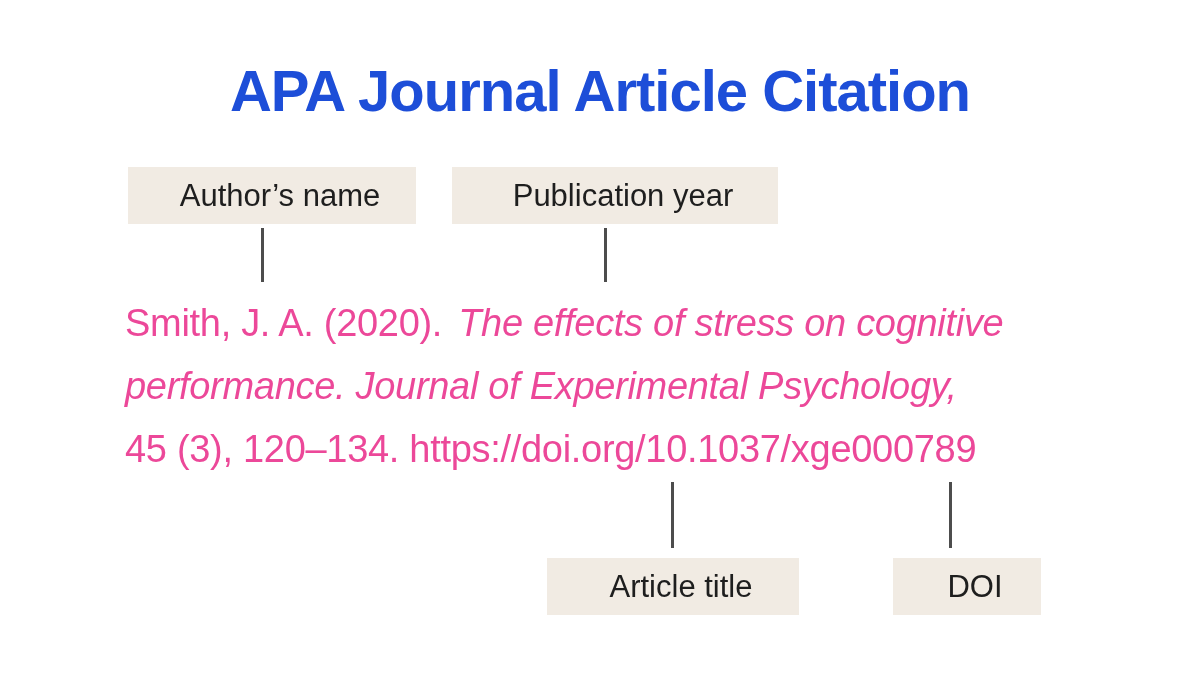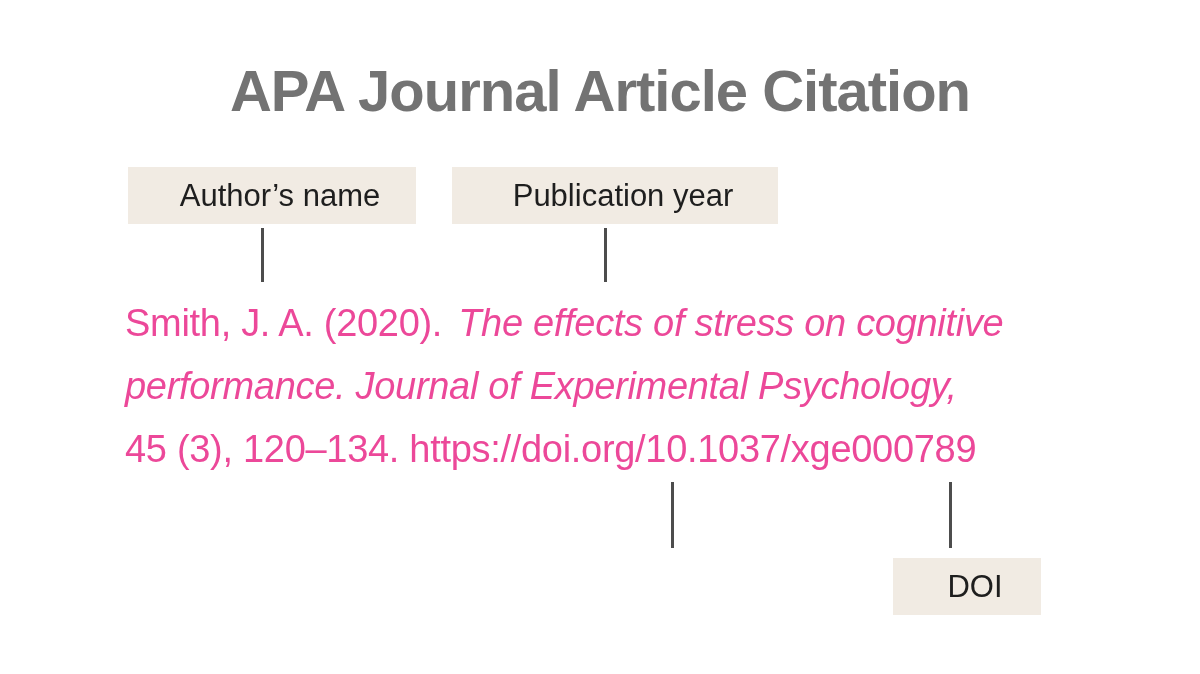--- a/index.html
+++ b/index.html
@@ -17,21 +17,21 @@
   }
   .title {
     position: absolute;
     top: 18px;
     left: 0;
     width: 1200px;
     text-align: center;
     font-size: 58px;
     font-weight: 700;
     letter-spacing: -1px;
-    color: #737373;
+    color: #1d4ed8;
   }
   .label-box {
     position: absolute;
     background: #f1ebe3;
     color: #1e1e1e;
     font-size: 31px;
     font-weight: 400;
     display: flex;
     align-items: center;
     justify-content: center;
@@ -85,18 +85,21 @@
 
   <div class="citation">
     <div><span>Smith, J. A. (2020).</span><span class="ital gap">The effects of stress on cognitive</span></div>
     <div><span class="ital">performance. Journal of Experimental Psychology,</span></div>
     <div><span>45 (3), 120–134. https://doi.org/10.1037/xge000789</span></div>
   </div>
 
   <div class="connector conn-article"></div>
   <div class="connector conn-doi"></div>
 
+  <div class="label-box label-article">
+    <span>Article title</span>
+  </div>
 
   <div class="label-box label-doi">
     <span>DOI</span>
   </div>
 
 </div>
 
 </body></html>

